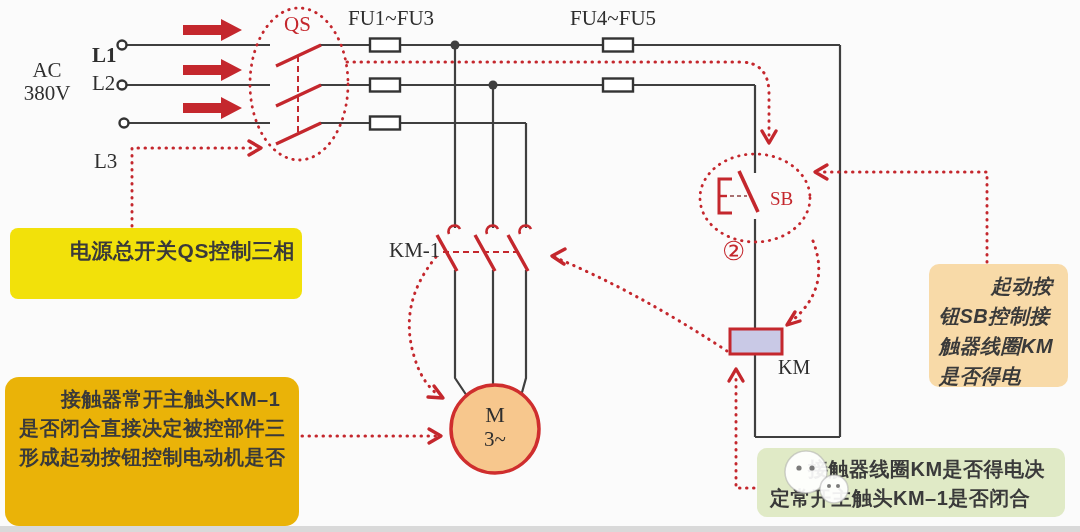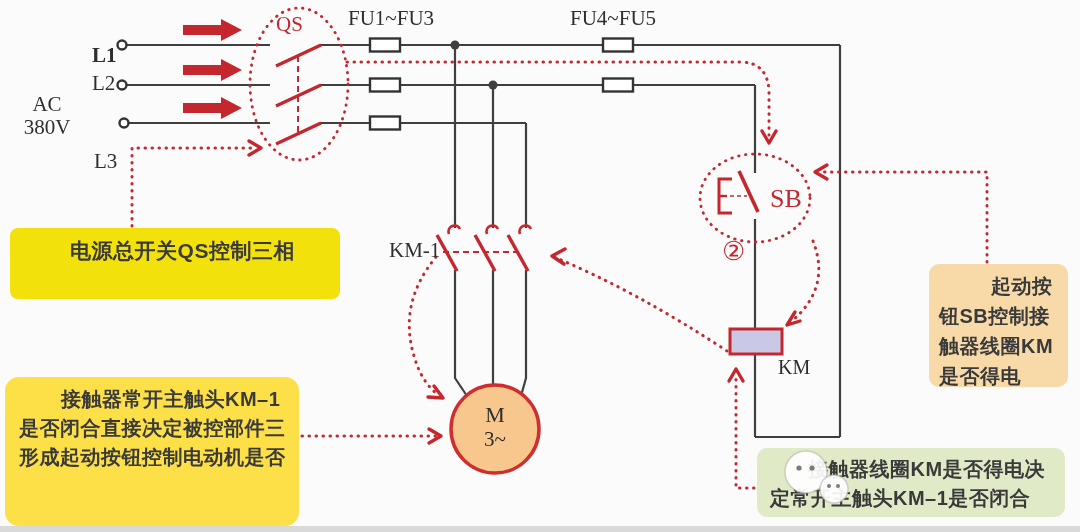--- a/index.html
+++ b/index.html
@@ -17,23 +17,23 @@
   .lbl.red{color:#c4272d;}
   .lbl.center{text-align:center;}
   .callout{
     position:absolute;box-sizing:border-box;color:#3a3a3a;
     font-weight:600;letter-spacing:0.5px;
   }
   .callout .ln{white-space:nowrap;}
   .callout .ln.indent1{text-indent:1.9em;}
   .callout .ln.indent2{text-indent:2.1em;}
   .callout .ln.indent3{text-indent:2.6em;}
-  .yellow-box{left:10px;top:228px;width:330px;height:71px;background:#f2e10a;border-radius:8px;padding:8px 0 0 16px;font-size:21px;line-height:29px;}
-  .blue-box{left:5px;top:377px;width:294px;height:149px;background:#fde047;border-radius:14px;padding:8px 0 0 14px;font-size:20px;line-height:29px;}
-  .orange-box{left:929px;top:264px;width:139px;height:123px;background:#f8daa8;border-radius:10px;padding:7px 0 0 10px;font-size:20px;line-height:30px;}
+  .yellow-box{left:10px;top:228px;width:292px;height:71px;background:#f2e10a;border-radius:8px;padding:8px 0 0 16px;font-size:21px;line-height:29px;}
+  .blue-box{left:5px;top:377px;width:294px;height:149px;background:#eab308;border-radius:14px;padding:8px 0 0 14px;font-size:20px;line-height:29px;}
+  .orange-box{left:929px;top:264px;width:139px;height:123px;background:#f8daa8;border-radius:10px;padding:7px 0 0 10px;font-size:20px;line-height:30px;font-style:italic;}
   .green-box{left:757px;top:448px;width:308px;height:69px;background:#e0eac6;border-radius:10px;padding:7px 0 0 13px;font-size:20px;line-height:29px;}
   .watermark{
     position:absolute;left:796px;top:466px;width:280px;
     color:rgba(128,128,128,0.62);font-size:26px;font-style:italic;
     letter-spacing:1px;white-space:nowrap;
     text-shadow:0 0 2px rgba(255,255,255,0.9);
   }
   .bottom-strip{position:absolute;left:0;top:526px;width:1080px;height:6px;background:#d9d9d9;}
 </style>
 </head>
@@ -122,31 +122,31 @@
       <path d="M 762 131 L 769 143 L 776 131"></path>
       <path d="M 827 165 L 815 172 L 827 179"></path>
       <path d="M 800 321 L 787 325 L 795 312"></path>
       <path d="M 565 249 L 552 256 L 564 264"></path>
       <path d="M 729 381 L 736 369 L 743 381"></path>
       <path d="M 429 429 L 441 436 L 429 443"></path>
       <path d="M 434 386 L 443 398 L 428 397"></path>
     </g>
   </svg>
 
-  <div class="lbl center" style="left:14px;top:59px;width:66px;margin-top:34px;">
+  <div class="lbl center" style="left:14px;top:59px;width:66px;">
     <div>AC</div>
     <div>380V</div>
   </div>
   <div class="lbl" style="left:92px;top:44px;font-weight:bold;">L1</div>
   <div class="lbl" style="left:92px;top:72px;">L2</div>
   <div class="lbl" style="left:94px;top:110px;margin-top:40px;">L3</div>
   <div class="lbl" style="left:348px;top:7px;">FU1~FU3</div>
   <div class="lbl" style="left:570px;top:7px;">FU4~FU5</div>
-  <div class="lbl red" style="left:276px;top:13px;">QS</div>
-  <div class="lbl red" style="left:770px;top:187px;font-size:26px;">SB</div>
+  <div class="lbl red" style="left:284px;top:13px;">QS</div>
+  <div class="lbl red" style="left:770px;top:187px;font-size:19px;">SB</div>
   <div class="lbl" style="left:389px;top:208px;margin-top:31px;">KM-1</div>
   <div class="lbl" style="left:778px;top:356px;font-size:20px;">KM</div>
   <div class="lbl center" style="left:470px;top:403px;width:50px;font-size:22px;">M</div>
   <div class="lbl center" style="left:470px;top:428px;width:50px;">3~</div>
   <div class="lbl red" style="left:722px;top:240px;font-size:26px;">②</div>
 
   <div class="callout yellow-box">
     <div class="ln indent2">电源总开关QS控制三相</div>
   </div>
 

